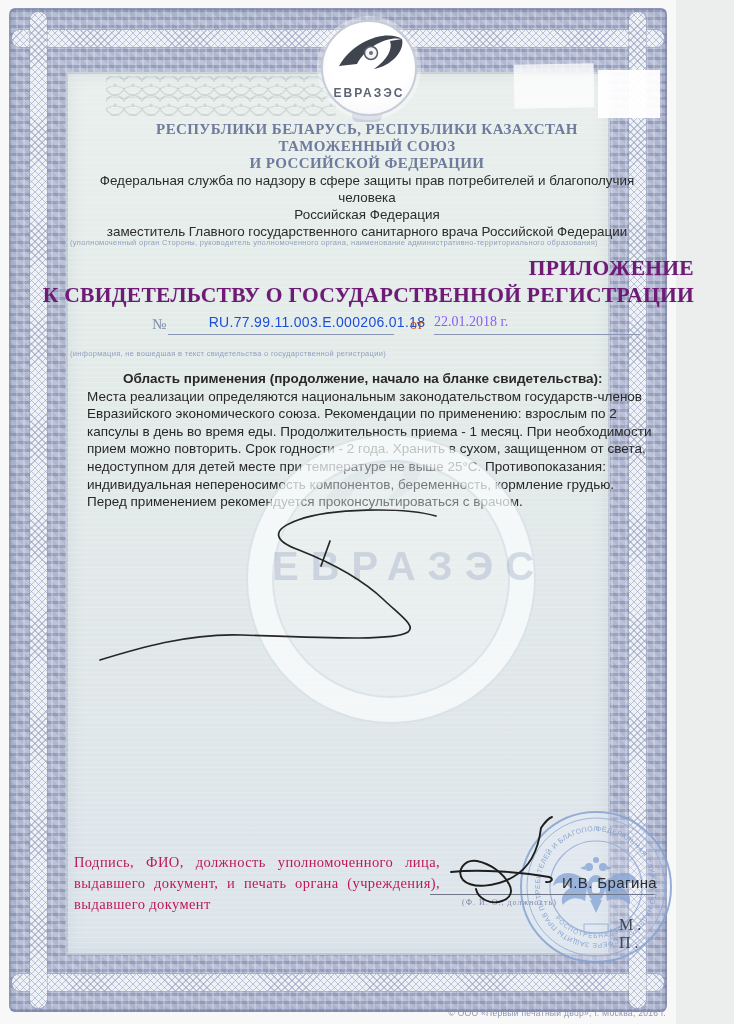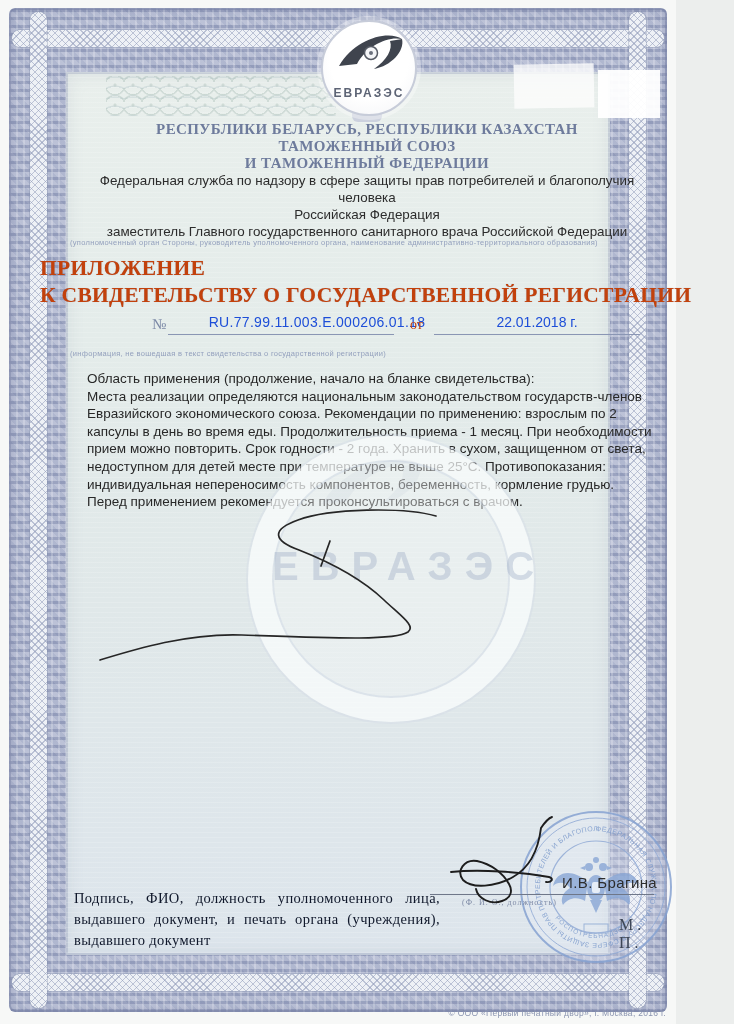--- a/index.html
+++ b/index.html
@@ -54,56 +54,56 @@
   .header{position:absolute;left:70px;top:121px;width:594px;text-align:center;}
   .union-line{font-family:"Liberation Serif",serif;font-weight:bold;font-size:15px;line-height:17px;
     color:#6e7b9c;letter-spacing:.4px;}
   .agency-line{font-size:13.4px;line-height:17px;color:#2c2c2c;}
   .tiny-caption{position:absolute;width:594px;left:70px;text-align:left;font-size:7.5px;
     color:#93a0bd;letter-spacing:.3px;}
   .cap1{top:238px;}
   .cap2{top:349px;}
 
   
-  .title-line{position:absolute;left:40px;width:654px;text-align:left;
-    font-family:"Liberation Serif",serif;font-weight:bold;font-size:21.5px;color:#c2410c;
+  .title-line{position:absolute;left:40px;width:654px;text-align:right;
+    font-family:"Liberation Serif",serif;font-weight:bold;font-size:21.5px;color:#701a75;
     letter-spacing:.3px;text-shadow:0 0 1px rgba(96,112,154,.4);}
   .t1{top:256px;} .t2{top:283px;}
 
   
   .no-label{position:absolute;left:152px;top:316px;font-family:"Liberation Serif",serif;
     font-size:15px;color:#7b88a6;}
   .from-label{position:absolute;left:410px;top:317px;font-family:"Liberation Serif",serif;
     font-size:14px;color:#c2410c;}
   .reg-number{position:absolute;left:168px;top:314px;width:226px;text-align:center;
     font-size:14px;color:#1d4ed8;letter-spacing:.3px;margin-left:36px;}
-  .reg-date{position:absolute;left:434px;top:314px;width:206px;text-align:center;
-    font-size:14px;color:#1d4ed8;}
+  .reg-date{position:absolute;left:434px;top:314px;width:206px;
+    font-size:14px;color:#8b5cf6;font-family:Liberation Serif, serif;}
   .uline{position:absolute;height:1px;background:#8a96b4;top:334px;}
   .ul1{left:168px;width:226px;} .ul2{left:434px;width:206px;}
 
   
   .body-block{position:absolute;left:87px;top:370px;width:570px;font-size:13.5px;
     line-height:17.6px;color:#282828;}
-  .body-lead{font-weight:normal;}
+  .body-lead{font-weight:bold;margin-left:36px;}
 
   
   .watermark{position:absolute;left:248px;top:436px;width:238px;height:238px;border-radius:50%;
     border:24px solid rgba(252,253,254,.55);background:rgba(246,249,250,.38);
     box-shadow:0 0 0 2px rgba(210,218,230,.4), inset 0 0 0 2px rgba(205,212,226,.45);z-index:1;}
   .watermark-label{position:absolute;left:0;right:0;top:84px;text-align:center;
     font-weight:bold;font-size:40px;letter-spacing:12px;color:rgba(158,172,198,.4);}
   .wm-swoosh{position:absolute;left:40px;top:-14px;opacity:.6;}
 
   .overlay-ink{position:absolute;left:0;top:0;z-index:6;pointer-events:none;}
 
   
   .sig-left{position:absolute;left:74px;top:852px;width:366px;text-align:justify;
-    font-family:"Liberation Serif",serif;font-size:14.5px;line-height:21px;color:#0f172a;
-    letter-spacing:.4px;z-index:3;margin-top:36px;}
+    font-family:"Liberation Serif",serif;font-size:14.5px;line-height:21px;color:#be185d;
+    letter-spacing:.4px;z-index:3;}
   .sig-line{position:absolute;left:430px;top:894px;width:224px;height:1px;background:#6f7789;z-index:3;}
   .sig-caption{position:absolute;left:462px;top:898px;font-family:"Liberation Serif",serif;
     font-size:8px;color:#7e8aa6;letter-spacing:1px;z-index:3;}
   .sig-name{position:absolute;left:562px;top:874px;font-size:15px;color:#2d2d2d;
     letter-spacing:.4px;z-index:7;}
   .seal-mark{position:absolute;left:604px;top:916px;font-family:"Liberation Serif",serif;
     font-size:16px;color:#3d4656;letter-spacing:4px;z-index:7;margin-left:15px;}
   .stamp{position:absolute;left:517px;top:808px;z-index:2;opacity:.85;}
 
   
@@ -134,21 +134,21 @@
       <path d="M77,17 C80,29 66,44 49,47 C62,38 68,27 65,19 Z" fill="#3f444e"></path>
       <circle cx="46" cy="31" r="6.5" fill="#f4f5f7" stroke="#555a64" stroke-width="1.5"></circle>
       <circle cx="46" cy="31" r="2" fill="#6a707c"></circle>
     </svg>
     <div class="logo-text">ЕВРАЗЭС</div>
   </div>
 
   <div class="header">
     <div class="union-line">РЕСПУБЛИКИ БЕЛАРУСЬ, РЕСПУБЛИКИ КАЗАХСТАН</div>
     <div class="union-line">ТАМОЖЕННЫЙ СОЮЗ</div>
-    <div class="union-line">И ТАМОЖЕННЫЙ ФЕДЕРАЦИИ</div>
+    <div class="union-line">И РОССИЙСКОЙ ФЕДЕРАЦИИ</div>
     <div class="agency-line">Федеральная служба по надзору в сфере защиты прав потребителей и благополучия человека</div>
     <div class="agency-line">Российская Федерация</div>
     <div class="agency-line">заместитель Главного государственного санитарного врача Российской Федерации</div>
   </div>
   <div class="tiny-caption cap1">(уполномоченный орган Стороны, руководитель уполномоченного органа, наименование административно-территориального образования)</div>
 
   <div class="title-line t1">ПРИЛОЖЕНИЕ</div>
   <div class="title-line t2">К СВИДЕТЕЛЬСТВУ О ГОСУДАРСТВЕННОЙ РЕГИСТРАЦИИ</div>
 
   <div class="no-label">№</div>

